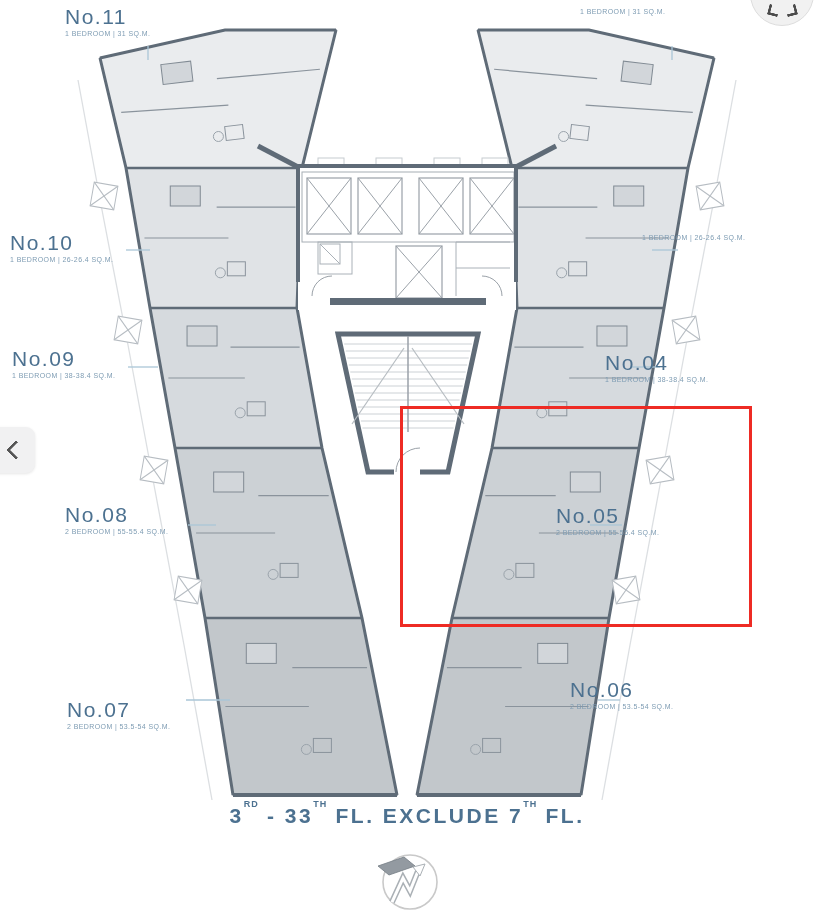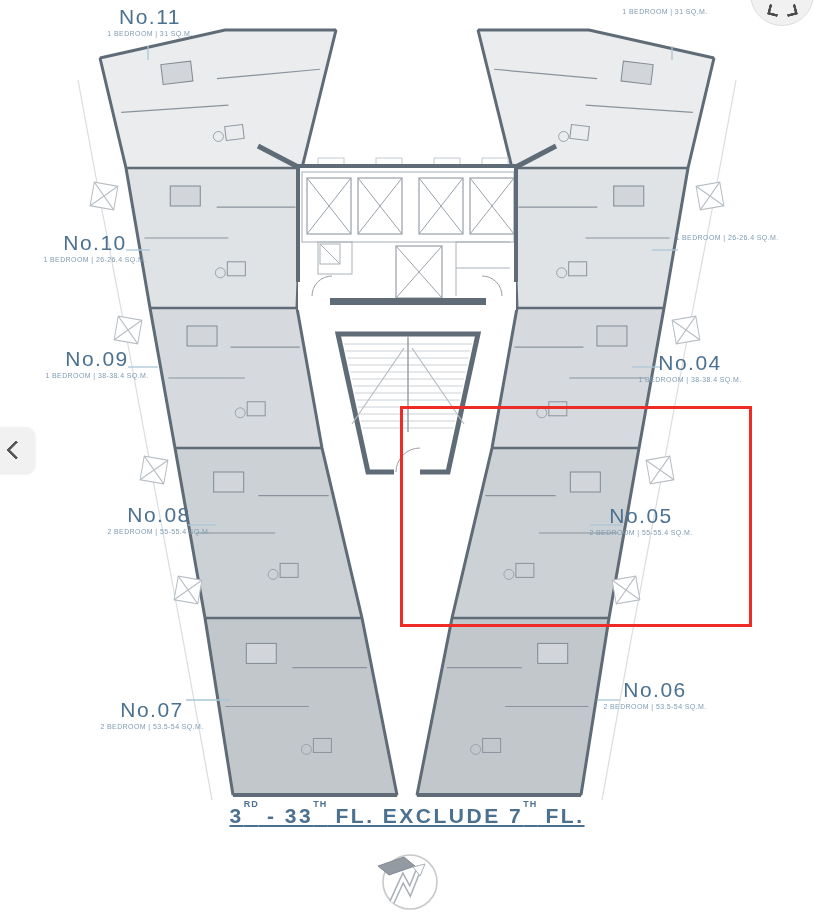--- a/index.html
+++ b/index.html
@@ -3,30 +3,30 @@
 <meta charset="utf-8">
 <style>
   html,body{margin:0;padding:0}
   body{
     width:814px;height:915px;position:relative;background:#ffffff;
     font-family:"Liberation Sans",sans-serif;overflow:hidden;
   }
   #plan-svg{position:absolute;left:0;top:0;z-index:1}
 
   
-  .label{position:absolute;width:170px;text-align:center;z-index:3;pointer-events:none}
+  .label{position:absolute;width:170px;z-index:3;pointer-events:none}
   .label .t{font-size:21px;color:#4c7190;letter-spacing:1.5px;white-space:nowrap;line-height:1.05}
   .label .s{font-size:7px;color:#7e9cb3;letter-spacing:.4px;margin-top:2px;white-space:nowrap}
   .pos-no-11{left:65px;top:6px}
   .pos-no-02{left:580px;top:6px}
   .pos-no-10{left:10px;top:232px}
   .pos-no-03{left:642px;top:232px}
   .pos-no-09{left:12px;top:348px}
   .pos-no-04{left:605px;top:352px}
-  .pos-no-08{left:74px;top:504px}
+  .pos-no-08{left:65px;top:504px}
   .pos-no-05{left:556px;top:505px}
   .pos-no-07{left:67px;top:699px}
   .pos-no-06{left:570px;top:679px}
 
   
   #highlight{
     position:absolute;left:400px;top:406px;width:346px;height:215px;
     border:3px solid #ee2b24;z-index:2;background:transparent;
   }
 
@@ -46,21 +46,21 @@
     background:#f1f1f1;border:1px solid #dddddd;z-index:4;box-sizing:border-box;
     display:flex;align-items:flex-end;justify-content:center;gap:7px;padding-bottom:9px;cursor:pointer;
   }
   .arr{width:8px;height:8px;border-left:3px solid #4c4c4c;border-bottom:3px solid #4c4c4c;border-radius:1px}
   .arr.l{transform:rotate(15deg)}
   .arr.r{transform:rotate(-105deg)}
 
   
   #footer{
     position:absolute;left:0;top:804px;width:814px;text-align:center;z-index:3;
-    color:#4c7190;font-size:21px;font-weight:bold;letter-spacing:2.5px;white-space:nowrap;text-decoration:underline;
+    color:#4c7190;font-size:21px;font-weight:bold;letter-spacing:2.5px;white-space:nowrap;
   }
   #footer sup{font-size:9px;letter-spacing:1px;position:relative;top:-8px}
 
   
   #compass{position:absolute;left:374px;top:848px;z-index:3}
 </style>
 </head>
 <body>
 
 <svg id="plan-svg" width="814" height="915" viewBox="0 0 814 915">

